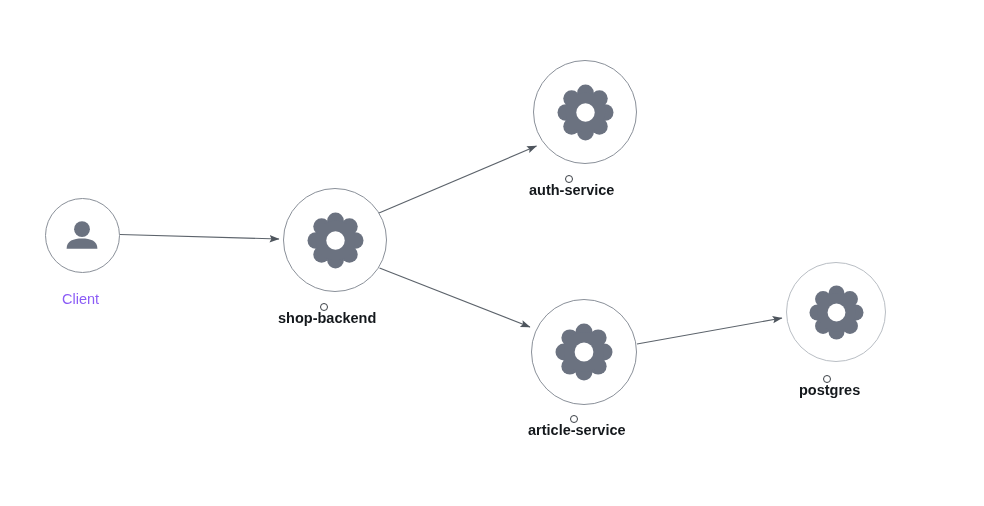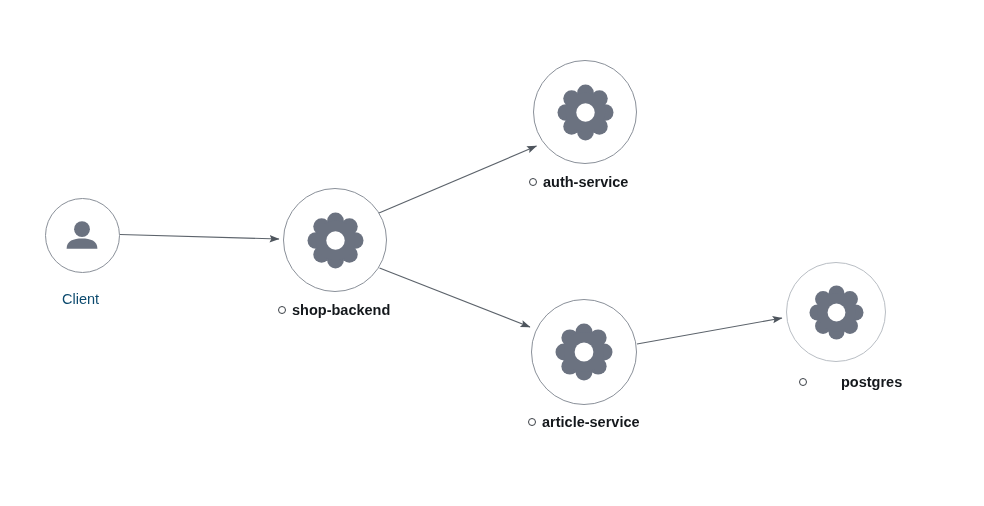--- a/index.html
+++ b/index.html
@@ -47,26 +47,27 @@
     position: absolute;
     white-space: nowrap;
     color: #1c1f23;
     display: flex;
     align-items: center;
     line-height: 1;
   }
   .label-plain {
     font-size: 14.5px;
     font-weight: 400;
-    color: #0c4a6e;
+    color: #8b5cf6;
   }
   .label-service {
     font-size: 14.5px;
     font-weight: 700;
     color: #14181c;
+    flex-direction: column;
   }
   .status-dot {
     width: 8px;
     height: 8px;
     border-radius: 50%;
     border: 1.3px solid #3b4046;
     background: transparent;
     box-sizing: border-box;
     margin-right: 6px;
     flex: 0 0 auto;
@@ -183,18 +184,18 @@
         <circle cx="84.5" cy="50" r="14.6"></circle>
         <circle cx="25.6" cy="25.6" r="14.6"></circle>
         <circle cx="74.4" cy="25.6" r="14.6"></circle>
         <circle cx="25.6" cy="74.4" r="14.6"></circle>
         <circle cx="74.4" cy="74.4" r="14.6"></circle>
         <circle cx="50" cy="50" r="34.5"></circle>
       </g>
       <circle cx="50" cy="50" r="16.2" fill="#ffffff"></circle>
     </svg>
   </div>
-  <div class="node-label label-service" style="left:799px; top:375px;gap:28px;">
+  <div class="node-label label-service" style="left:799px; top:375px;">
     <span class="status-dot"></span>
     <span>postgres</span>
   </div>
 
 </div>
 
 </body></html>

